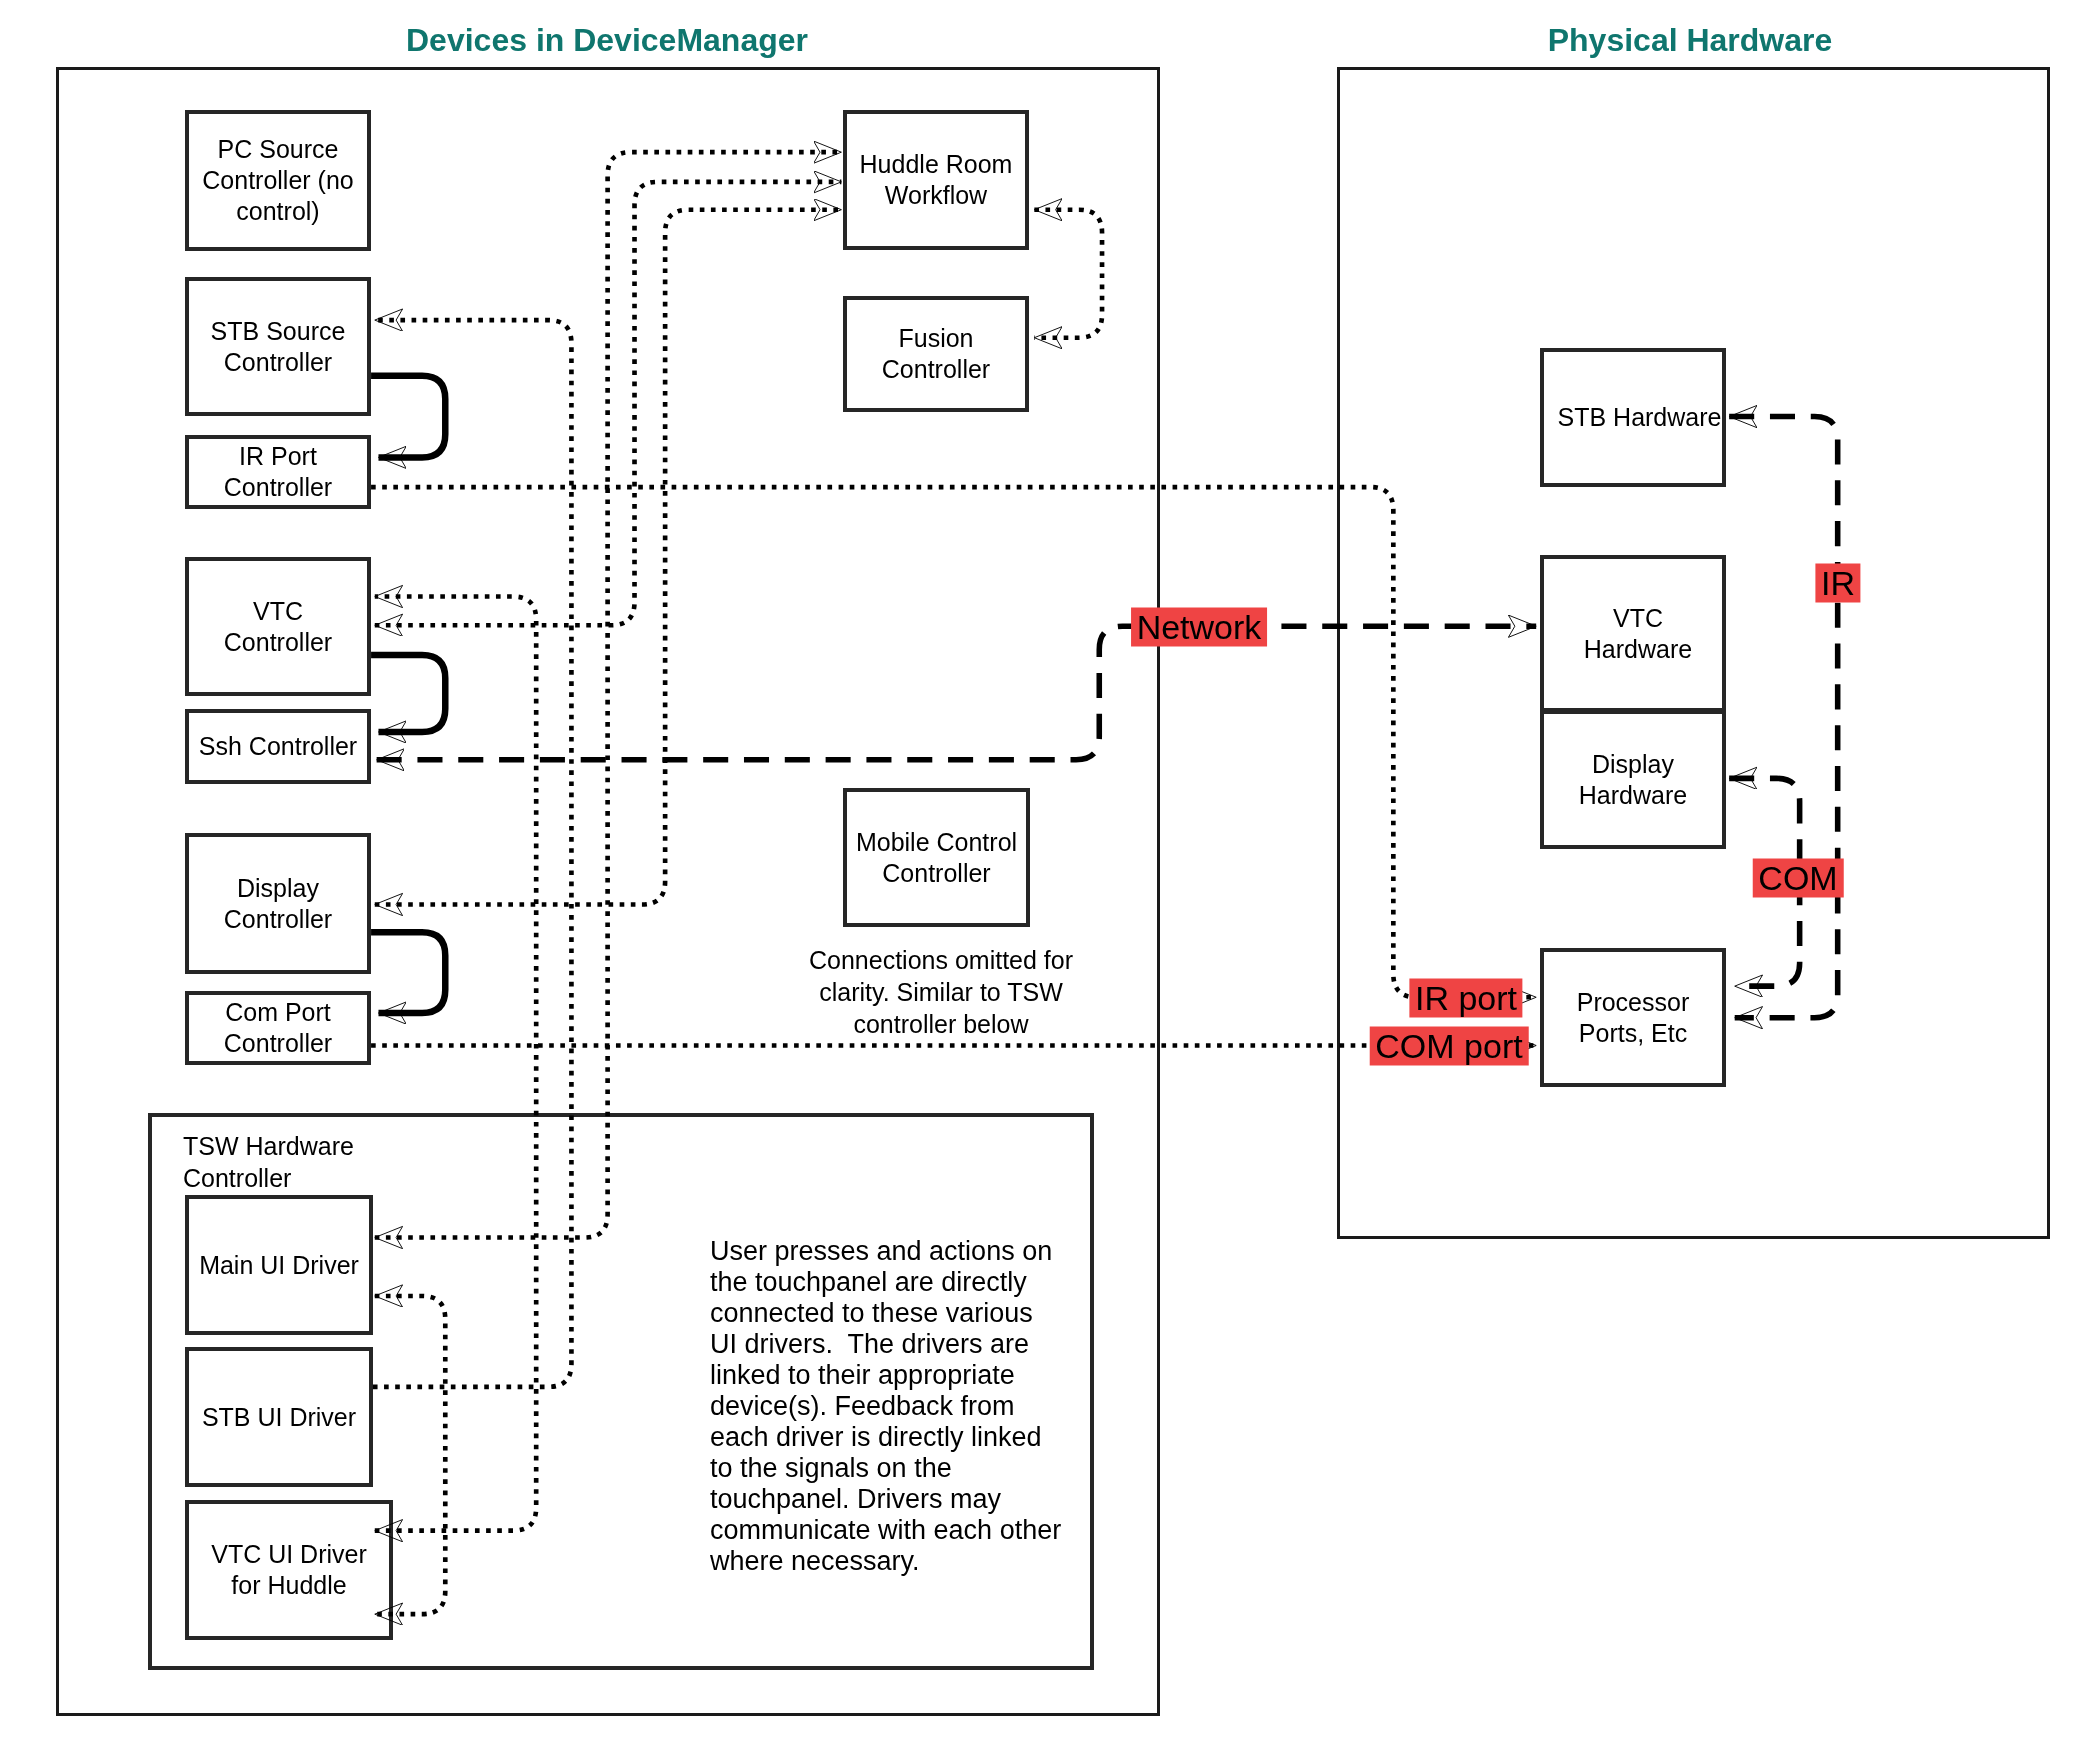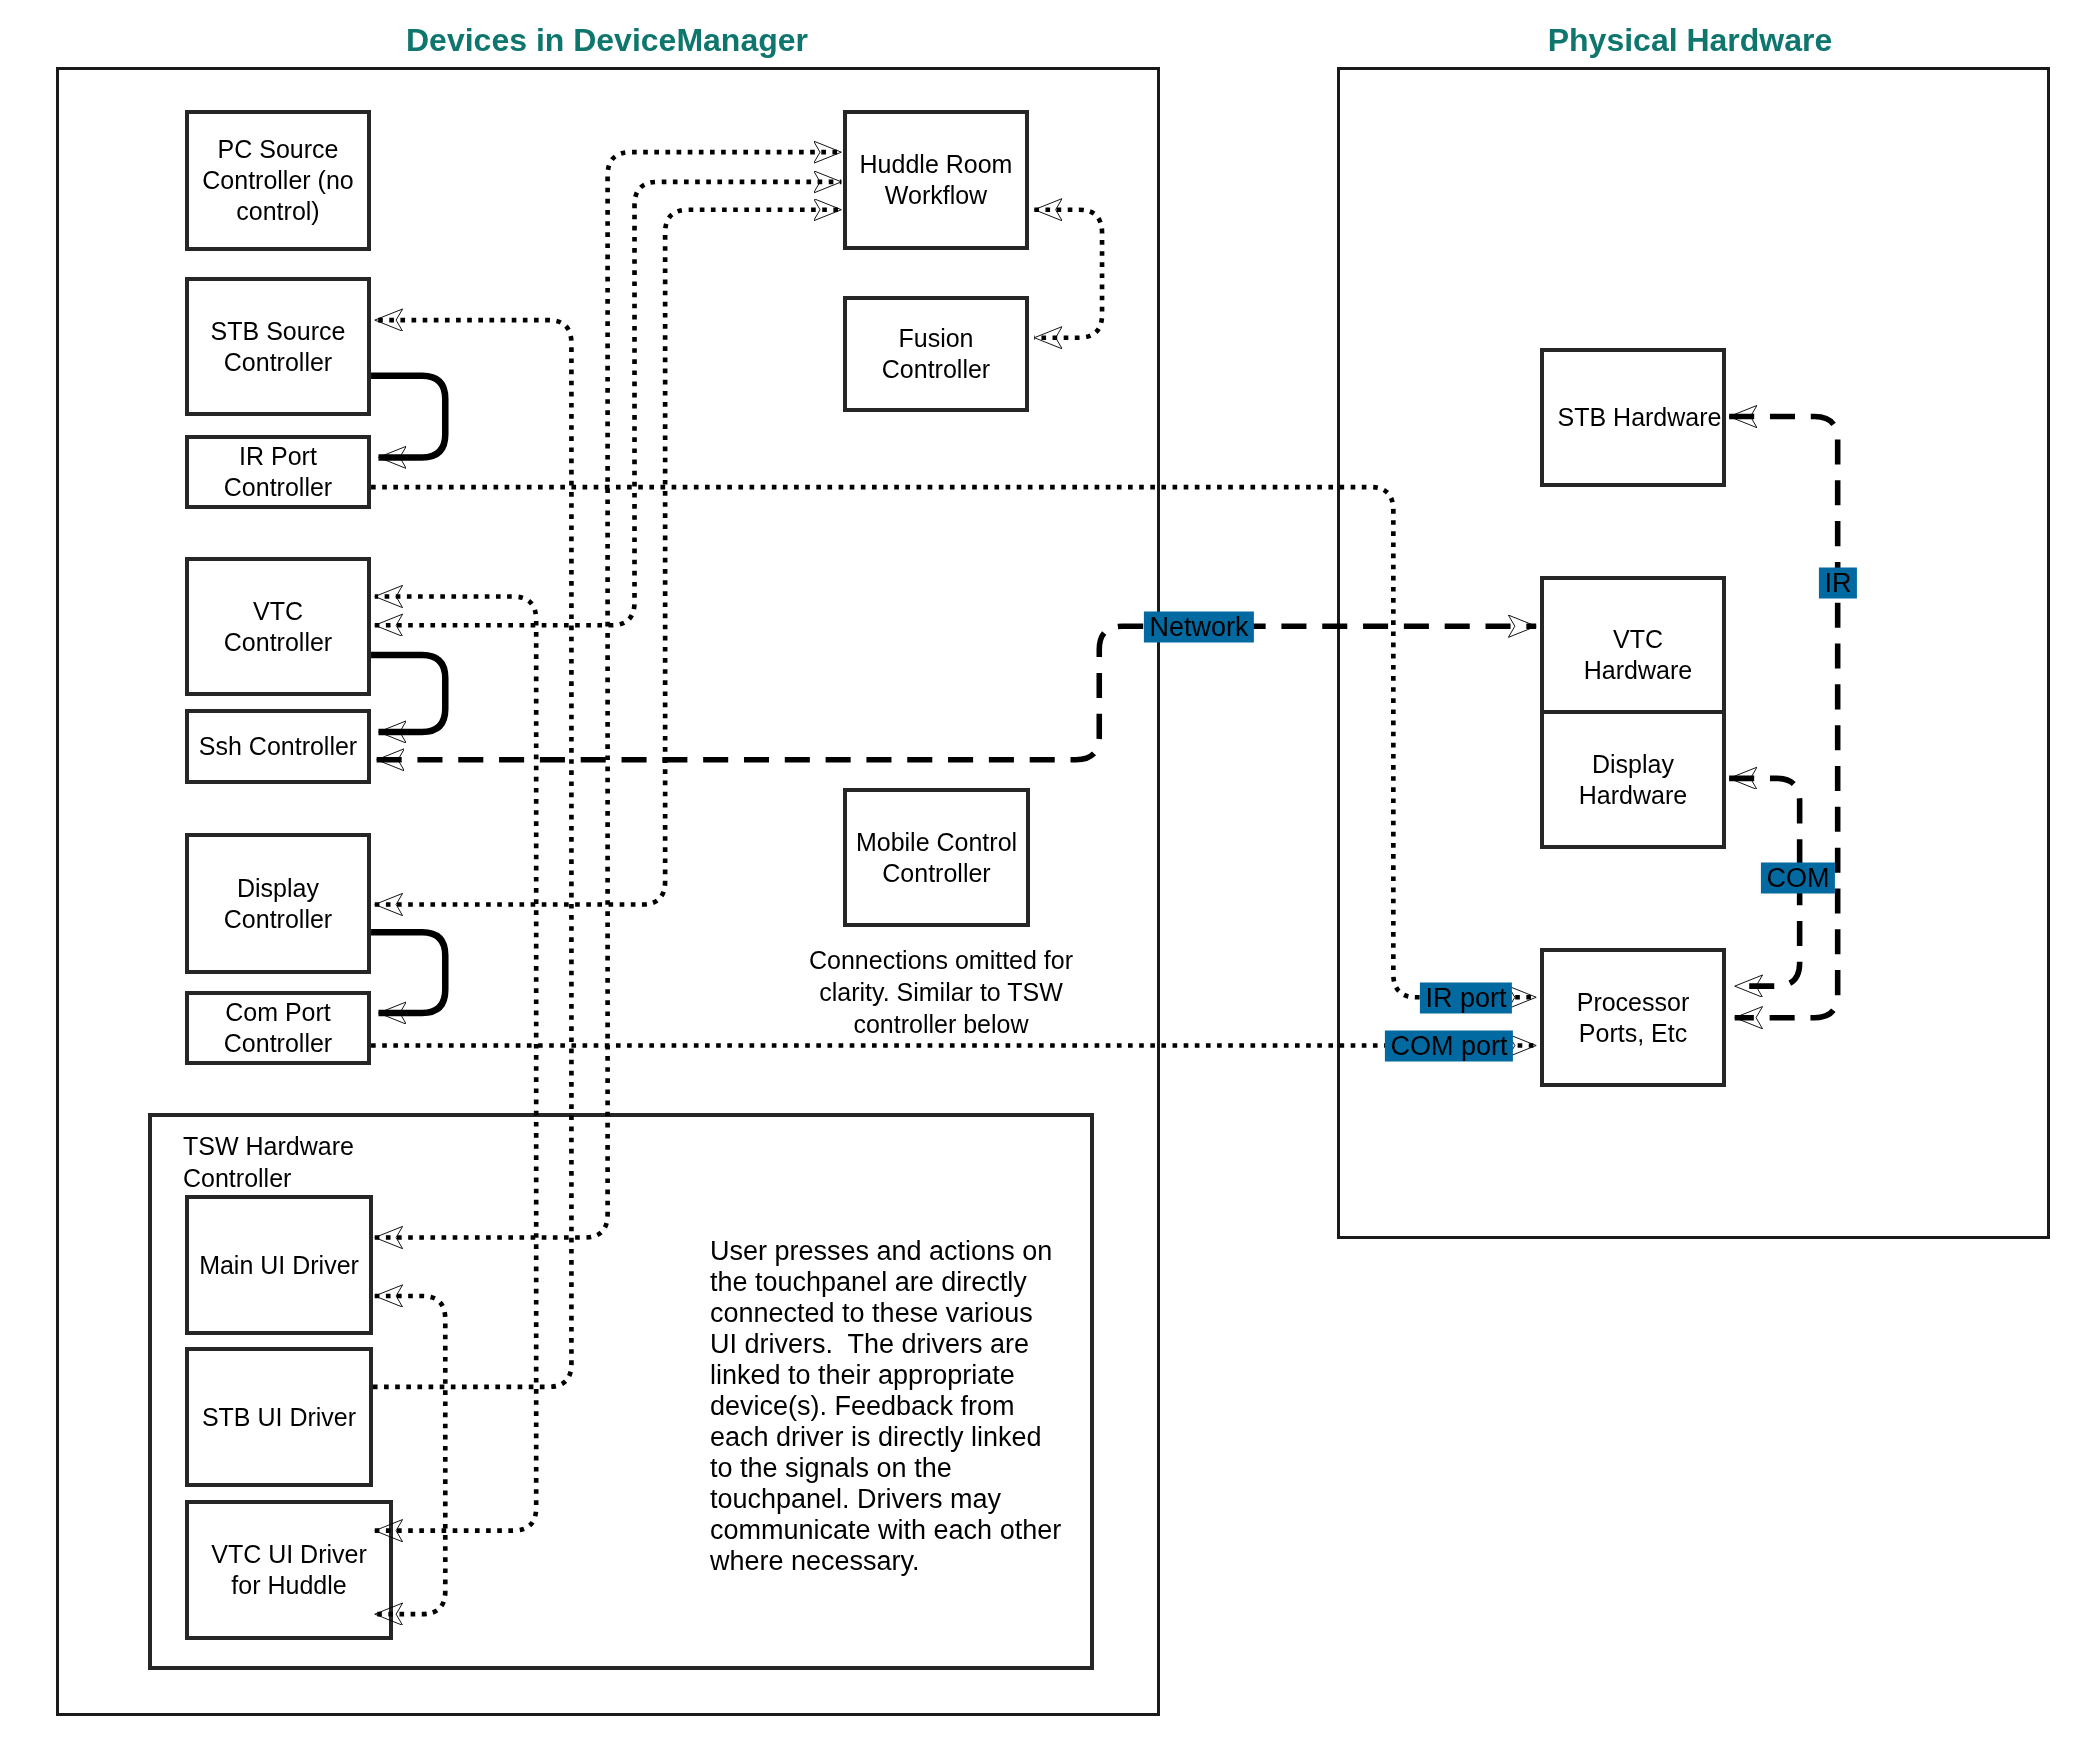--- a/index.html
+++ b/index.html
@@ -76,22 +76,22 @@
     left:0;top:0;
     z-index:2;
     pointer-events:none;
   }
   #wires path{fill:none;stroke:#000000;}
   #wires path.dotted{stroke-width:5;stroke-dasharray:5 7;}
   #wires path.dashed{stroke-width:6;stroke-dasharray:27 17;}
   #wires path.solidwire{stroke-width:7;}
   .wire-label{
     position:absolute;
-    font-size:27px;
-    background:#0369a1;
+    font-size:34px;
+    background:#ef4444;
     padding:0 5.6px;
     white-space:nowrap;
     transform:translate(-50%,-50%);
     z-index:3;
   }
 </style>
 </head>
 <body>
 
 <div id="canvas">
@@ -143,21 +143,21 @@
   <div class="node" style="left:185px;top:1347px;width:188px;height:140px;">
     <div class="lbl">STB UI Driver</div>
   </div>
   <div class="node" style="left:185px;top:1500px;width:208px;height:140px;justify-content:center;">
     <div class="lbl">VTC UI Driver for Huddle</div>
   </div>
 
   <div class="node" style="left:1540px;top:348px;width:186px;height:139px;justify-content:flex-end;">
     <div class="lbl">STB Hardware</div>
   </div>
-  <div class="node" style="left:1540px;top:576px;width:186px;height:157px;padding-left:10px;">
+  <div class="node" style="left:1540px;top:555px;width:186px;height:157px;padding-left:10px;">
     <div class="lbl">VTC Hardware</div>
   </div>
   <div class="node" style="left:1540px;top:710px;width:186px;height:139px;">
     <div class="lbl">Display Hardware</div>
   </div>
   <div class="node" style="left:1540px;top:948px;width:186px;height:139px;">
     <div class="lbl">Processor Ports, Etc</div>
   </div>
 
   <div class="note" style="left:802px;top:944px;width:278px;">Connections omitted for clarity. Similar to TSW controller below</div>

